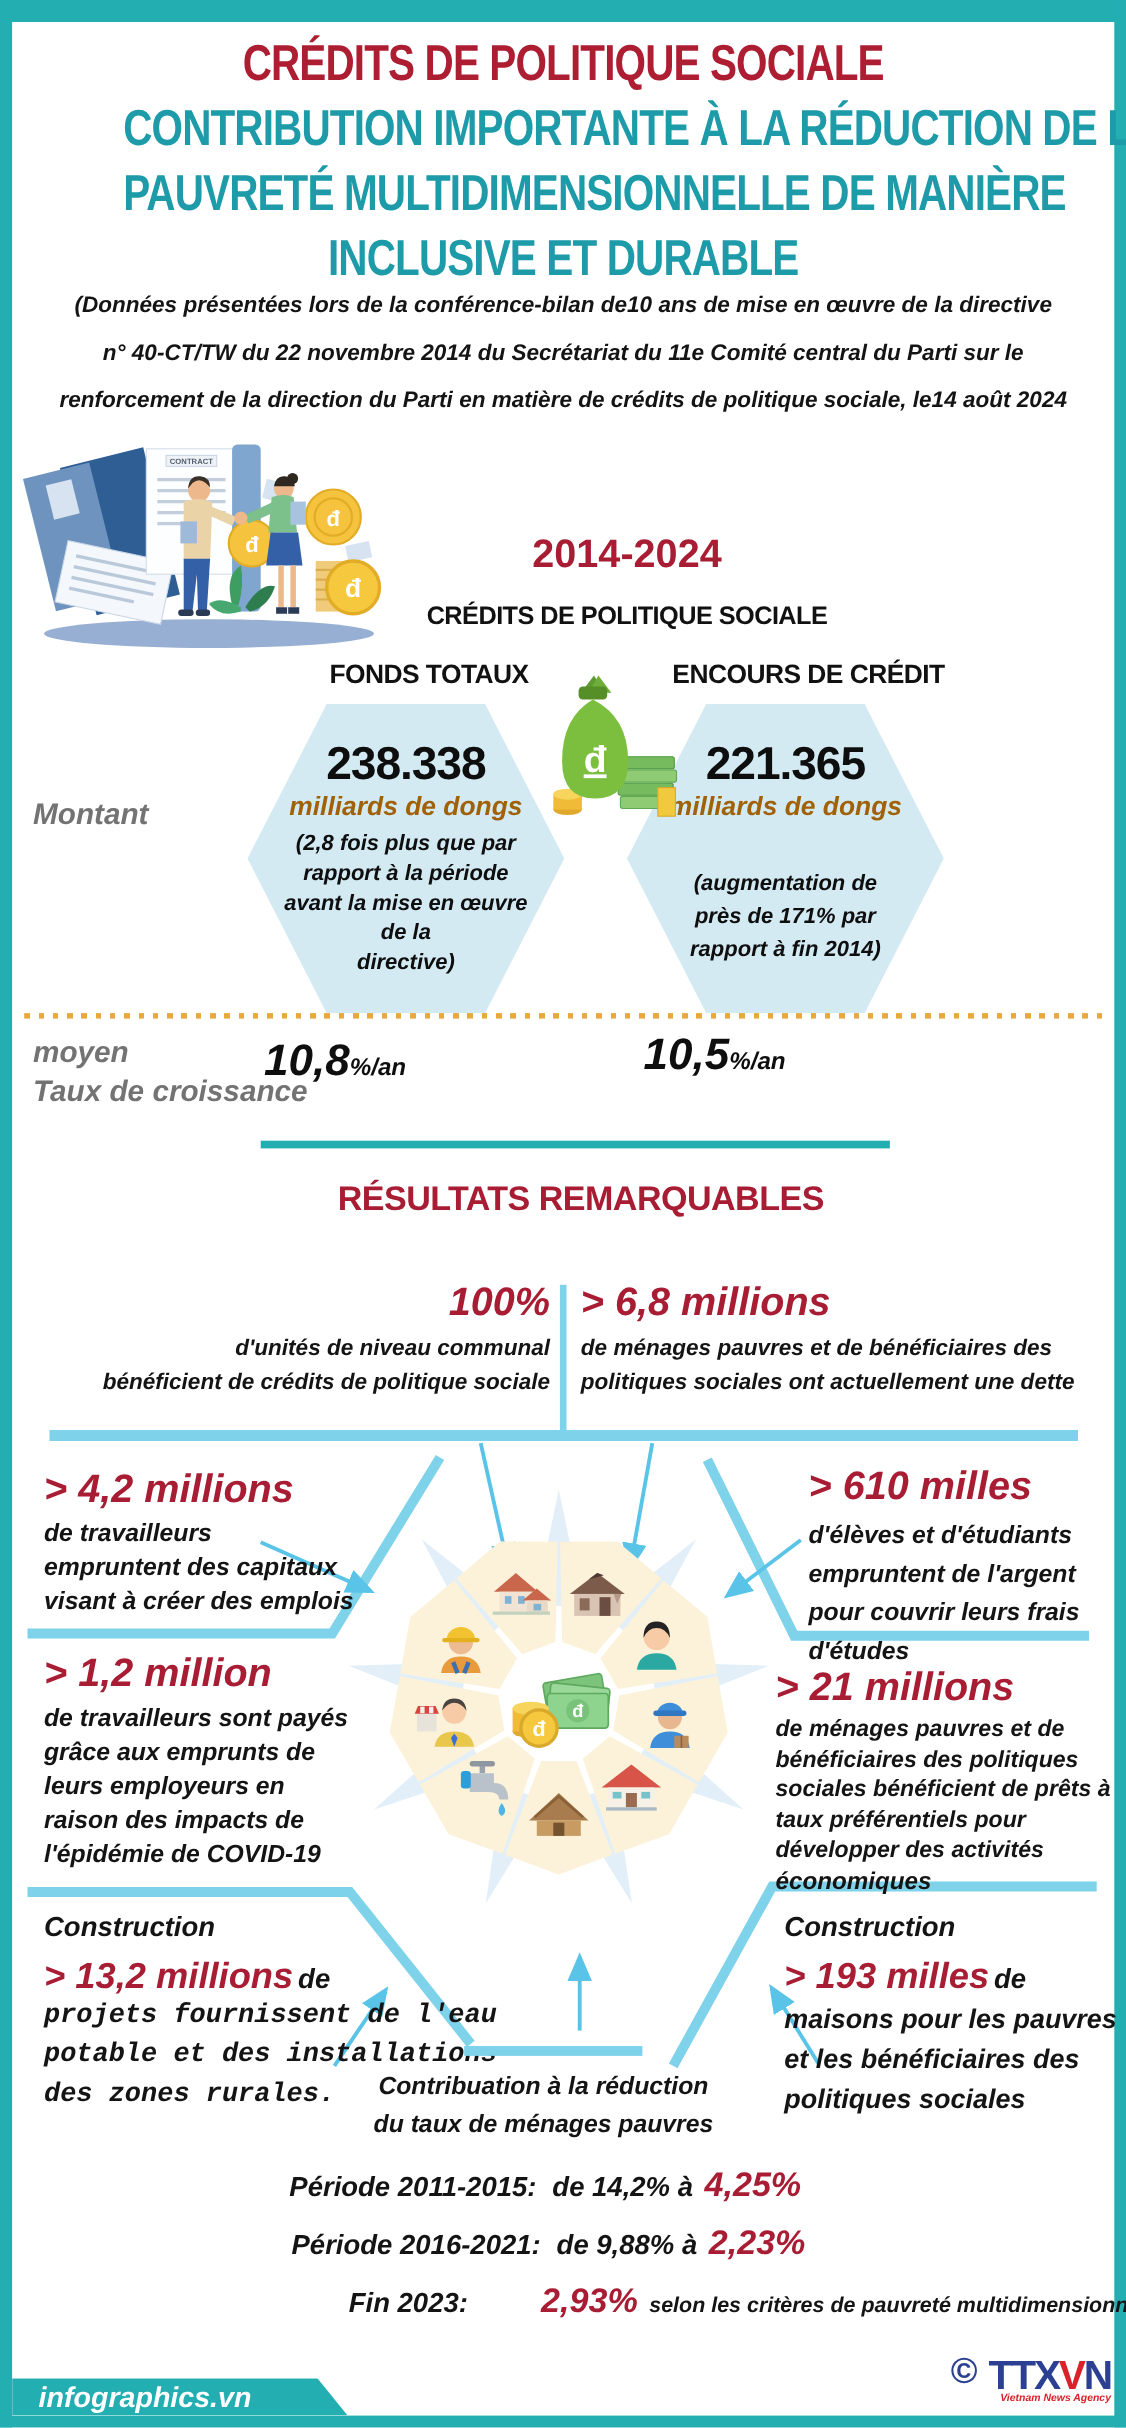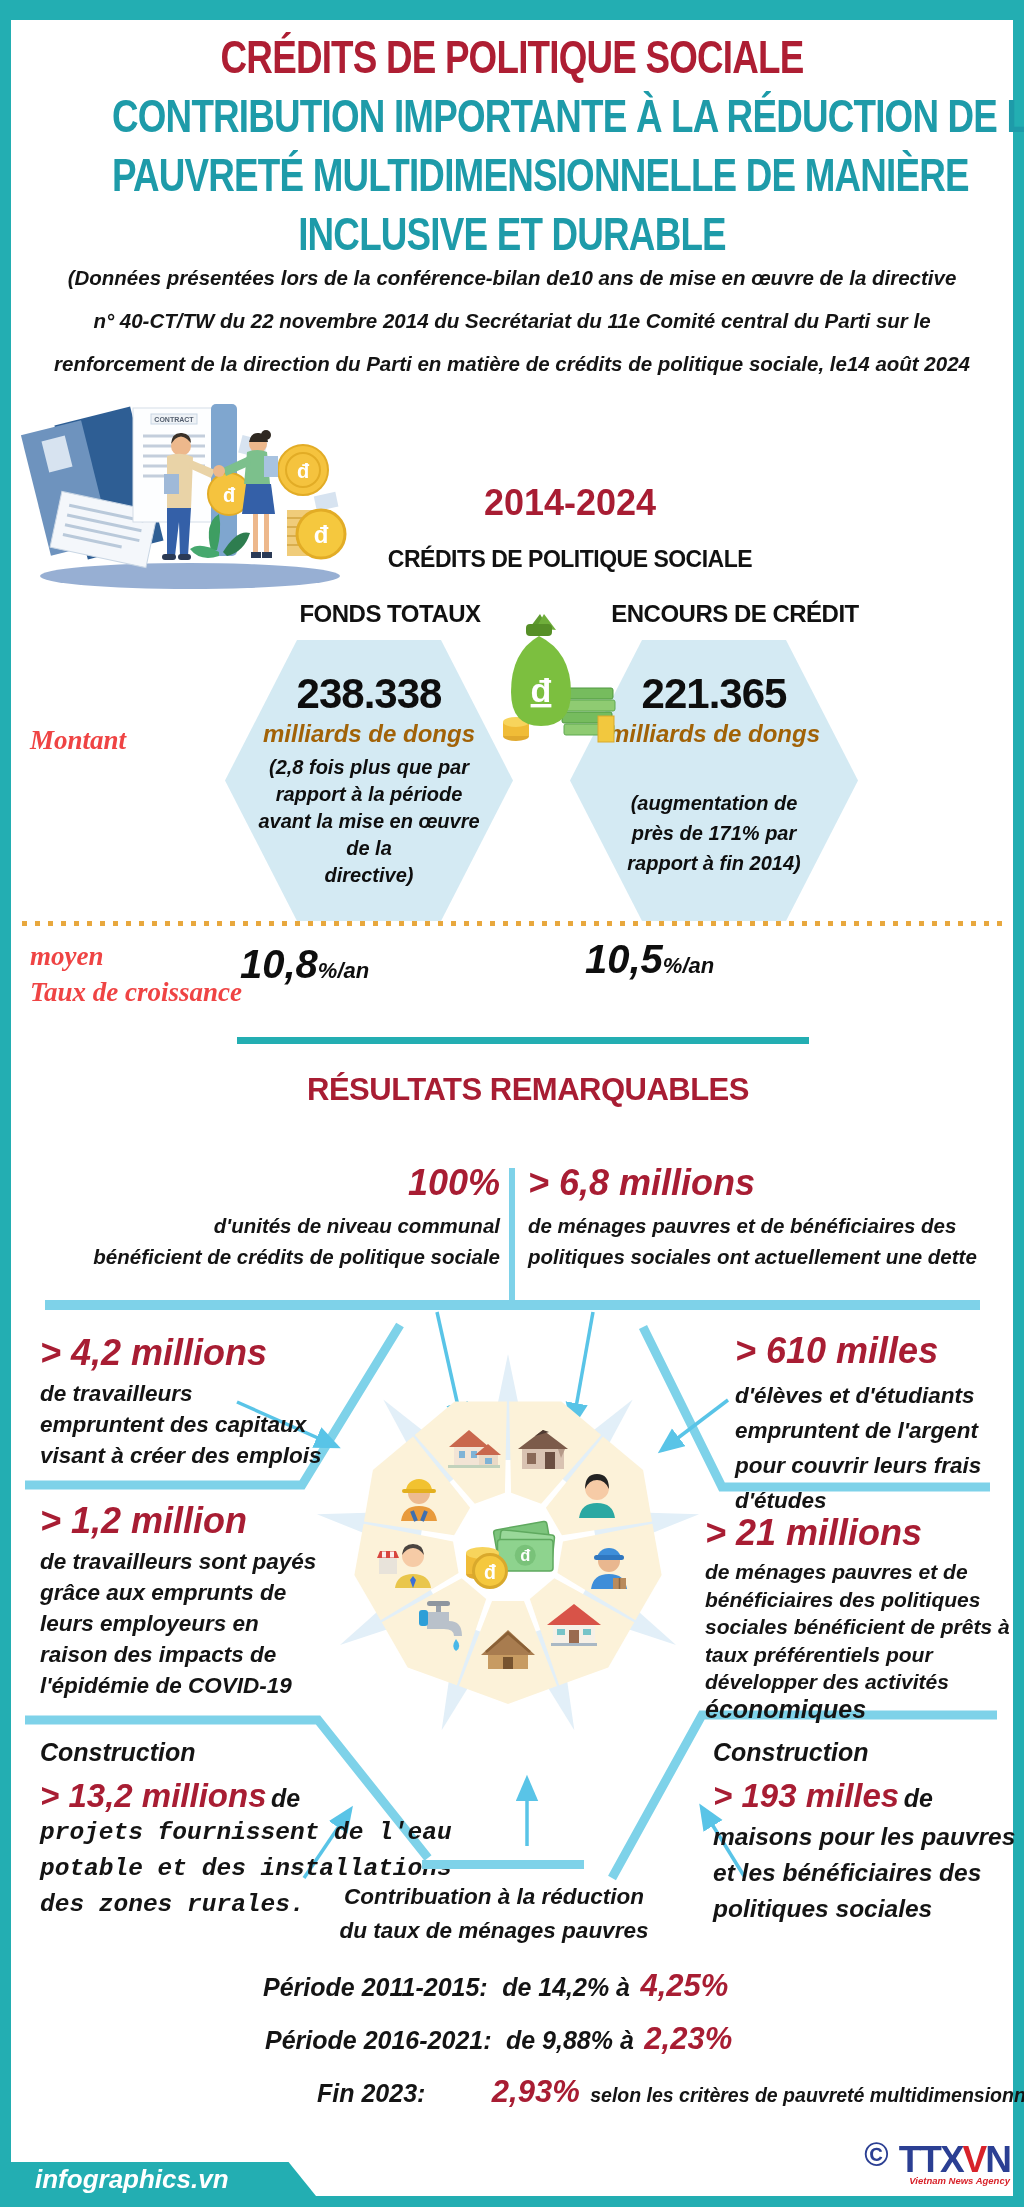--- a/index.html
+++ b/index.html
@@ -17,21 +17,21 @@
   
   .period-range{color:#A81D33;font-weight:bold;font-size:36px;text-align:center;}
   .period-label{color:#111;font-weight:bold;font-size:23px;text-align:center;letter-spacing:-0.5px;}
   .col-head{color:#111;font-weight:bold;font-size:24px;text-align:center;letter-spacing:-0.5px;white-space:nowrap;}
   
   .hex{width:288px;height:281px;background:#D4EAF3;text-align:center;
        clip-path:polygon(25% 0,75% 0,100% 50%,75% 100%,25% 100%,0 50%);}
   .hex-val{font-weight:bold;font-size:42px;color:#0e0e0e;letter-spacing:-1px;margin-top:30px;}
   .hex-unit{font-weight:bold;font-style:italic;font-size:24px;color:#a16207;margin-top:2px;}
   .hex-note{font-weight:bold;font-style:italic;font-size:20px;color:#0e0e0e;line-height:27px;}
-  .rowlab{font-style:italic;font-weight:bold;font-size:27px;color:#ef4444;line-height:36px;font-family:Liberation Serif, serif;}
+  .rowlab{font-style:italic;font-weight:bold;font-size:27px;color:#737373;line-height:36px;}
   .growth{white-space:nowrap;}
   .growth .gv{font-style:italic;font-weight:bold;font-size:40px;color:#0e0e0e;}
   .growth .gu{font-style:italic;font-weight:bold;font-size:22px;color:#0e0e0e;}
   .dotted{height:5px;background:repeating-linear-gradient(90deg,#E8A83E 0 5px,transparent 5px 13px);}
   .tealbar{background:#23AEB2;}
   .bluebar{background:#7ED2E9;}
   
   .res-title{color:#A81D33;font-weight:bold;font-size:31px;text-align:center;letter-spacing:-0.5px;}
   .stat-val{color:#A81D33;font-weight:bold;font-style:italic;font-size:36px;white-space:nowrap;}
   .stat-line{color:#141414;font-weight:bold;font-style:italic;font-size:20.5px;line-height:31px;white-space:nowrap;}
@@ -399,21 +399,21 @@
     <div class="stat-line" style="line-height:35px;">d'études</div>
   </div>
 
   <div class="abs" style="left:705px;top:1512px;z-index:3;">
     <div class="stat-val">&gt; 21 millions</div>
     <div class="stat-line" style="margin-top:4px;font-size:21px;line-height:27.5px;">de ménages pauvres et de</div>
     <div class="stat-line" style="font-size:21px;line-height:27.5px;">bénéficiaires des politiques</div>
     <div class="stat-line" style="font-size:21px;line-height:27.5px;">sociales bénéficient de prêts à</div>
     <div class="stat-line" style="font-size:21px;line-height:27.5px;">taux préférentiels pour</div>
     <div class="stat-line" style="font-size:21px;line-height:27.5px;">développer des activités</div>
-    <div class="stat-line" style="font-size:25px;line-height:27.5px;">économiques</div>
+    <div class="stat-line" style="font-size:22px;line-height:27.5px;">économiques</div>
   </div>
 
   <div class="abs" style="left:713px;top:1738px;z-index:3;">
     <div class="constr-head">Construction</div>
     <div class="constr-val" style="margin-top:10px;">
       <span class="rv">&gt; 193 milles</span>
       <span class="rs">de</span>
     </div>
     <div class="constr-lines" style="margin-top:4px;">
       <div>maisons pour les pauvres</div>

